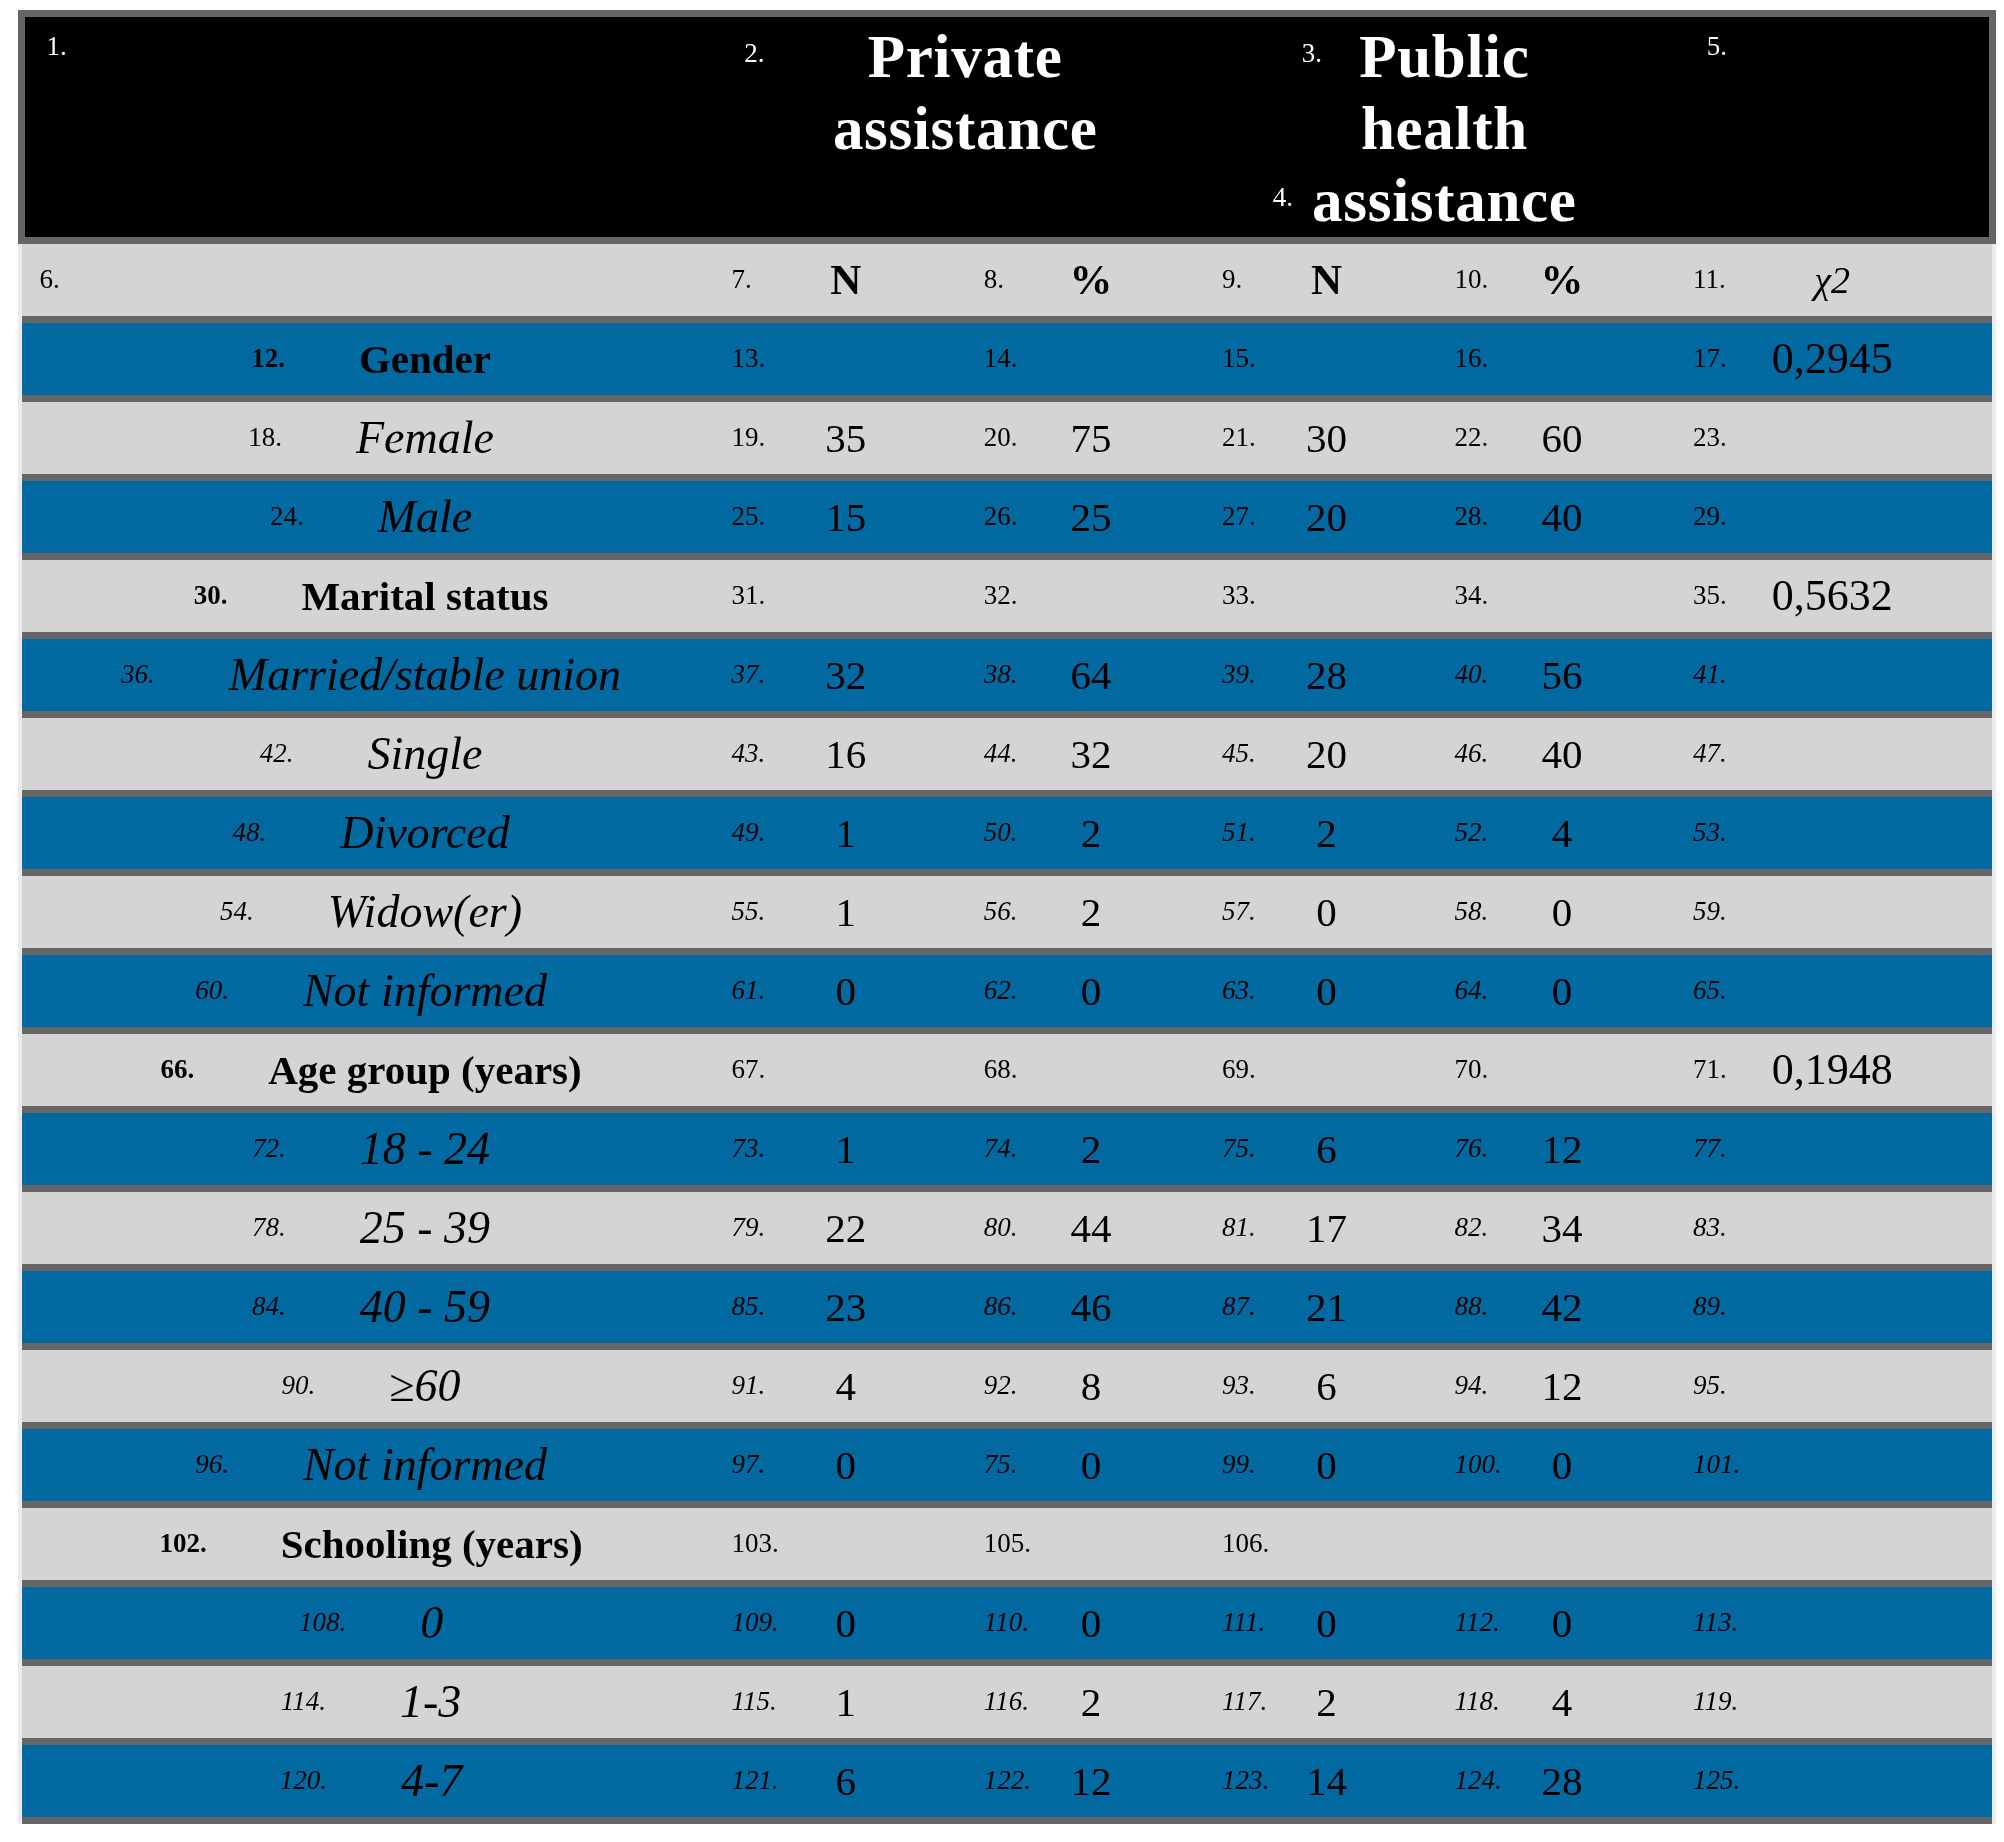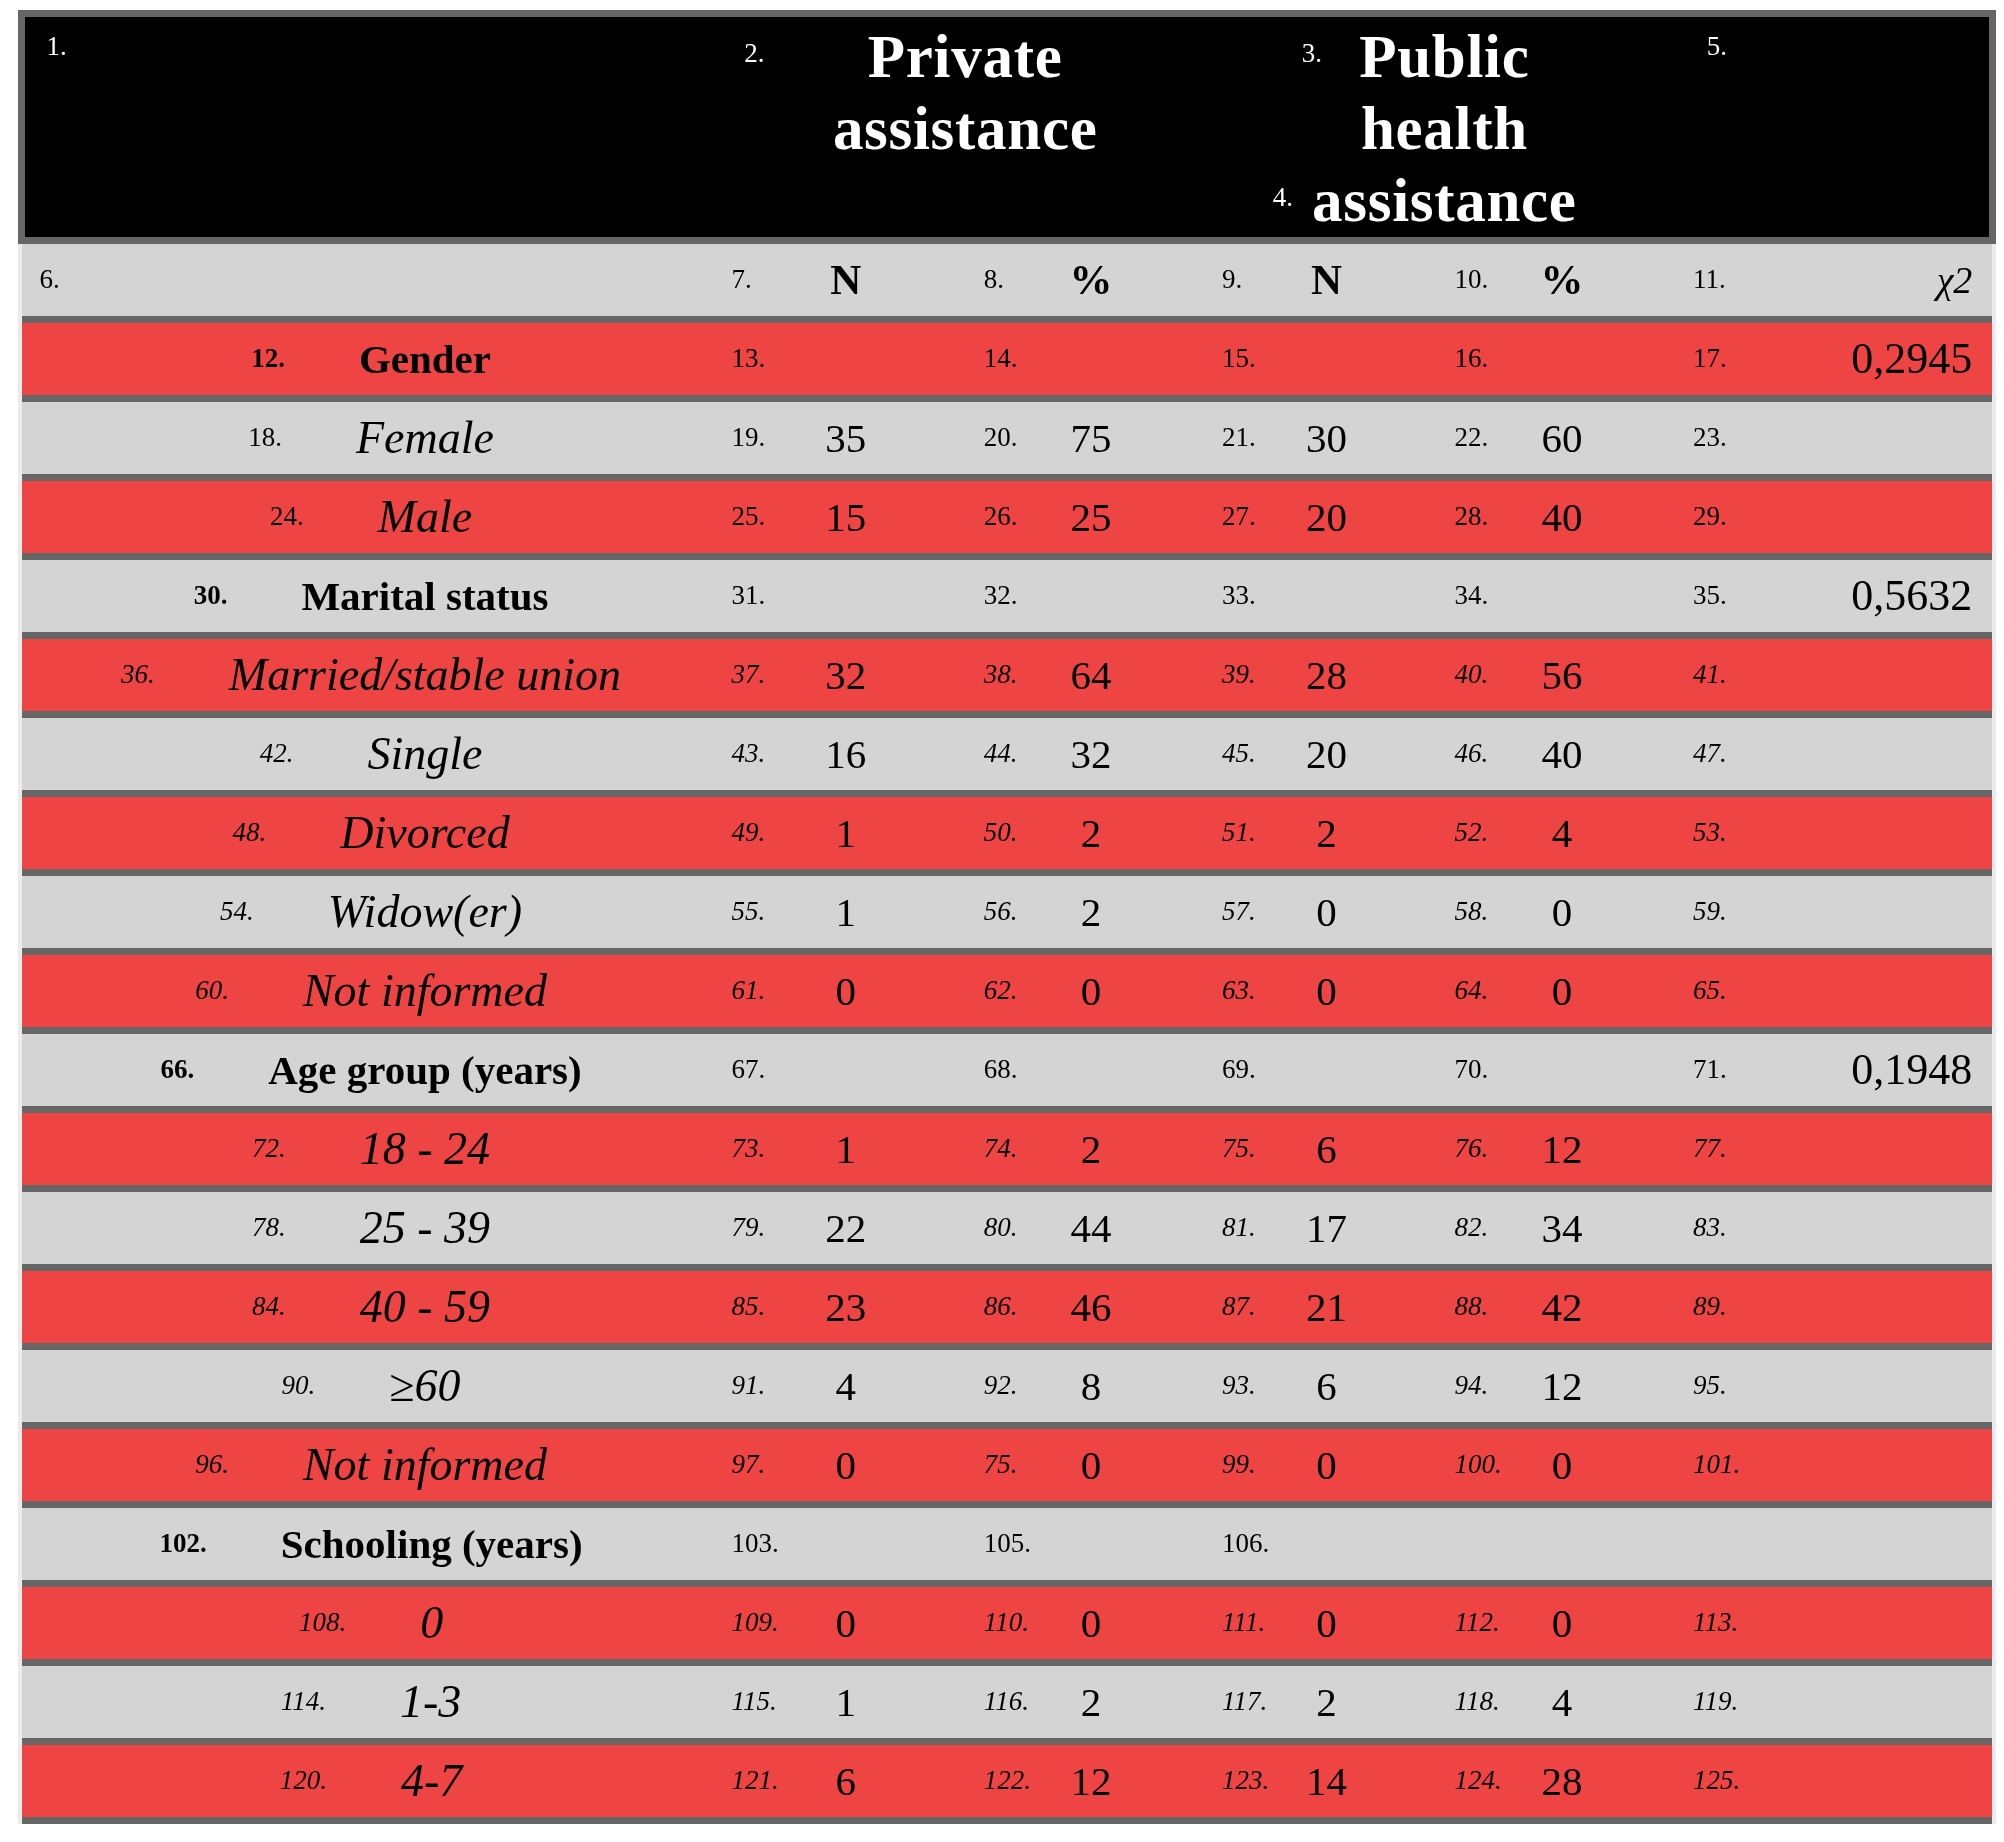--- a/index.html
+++ b/index.html
@@ -35,30 +35,30 @@
   .h-c5 > .marker{left:27.6px;}
   .h-line .marker{position:absolute;top:19.7px;}
   .m-private{left:23.6px;}
   .m-public-top{left:92px;}
   .m-public-bottom{left:63px;}
   
   .tbody{box-sizing:border-box;border-left:4.6px solid var(--edge);border-right:4.6px solid var(--edge);}
   .row{
     display:grid;grid-template-columns:var(--cols);
     height:79px;box-sizing:border-box;border-bottom:7.9px solid var(--sep);
-    background:#ef4444;
+    background:#0369a1;
   }
   .row.shade{background:var(--shade);}
   .cell{position:relative;display:flex;align-items:center;justify-content:center;}
   .cell > .marker{position:absolute;left:11.8px;}
   .label-cell{justify-content:center;}
   .label-cell > .marker{position:static;margin-right:74px;}
   .label-text{font-size:46px;white-space:nowrap;}
   .val{font-size:41px;}
-  .chi-cell{justify-content:flex-end;padding-right:20px;box-sizing:border-box;}
+  .chi-cell{justify-content:center;padding-right:9px;box-sizing:border-box;}
   .chi-cell .val{font-size:44px;}
   
   .subheader .label-cell{justify-content:flex-start;padding-left:17px;box-sizing:border-box;}
   .subheader .label-cell > .marker{margin-right:0;}
   .subheader .val{font-weight:700;font-size:43px;}
   .subheader .chi-cell .val{font-style:italic;font-size:38px;font-weight:400;}
   
   .row.section .label-text{font-weight:700;font-size:41px;}
   .row.section .label-cell > .marker{font-weight:700;}
   .row.item .label-text{font-style:italic;}

